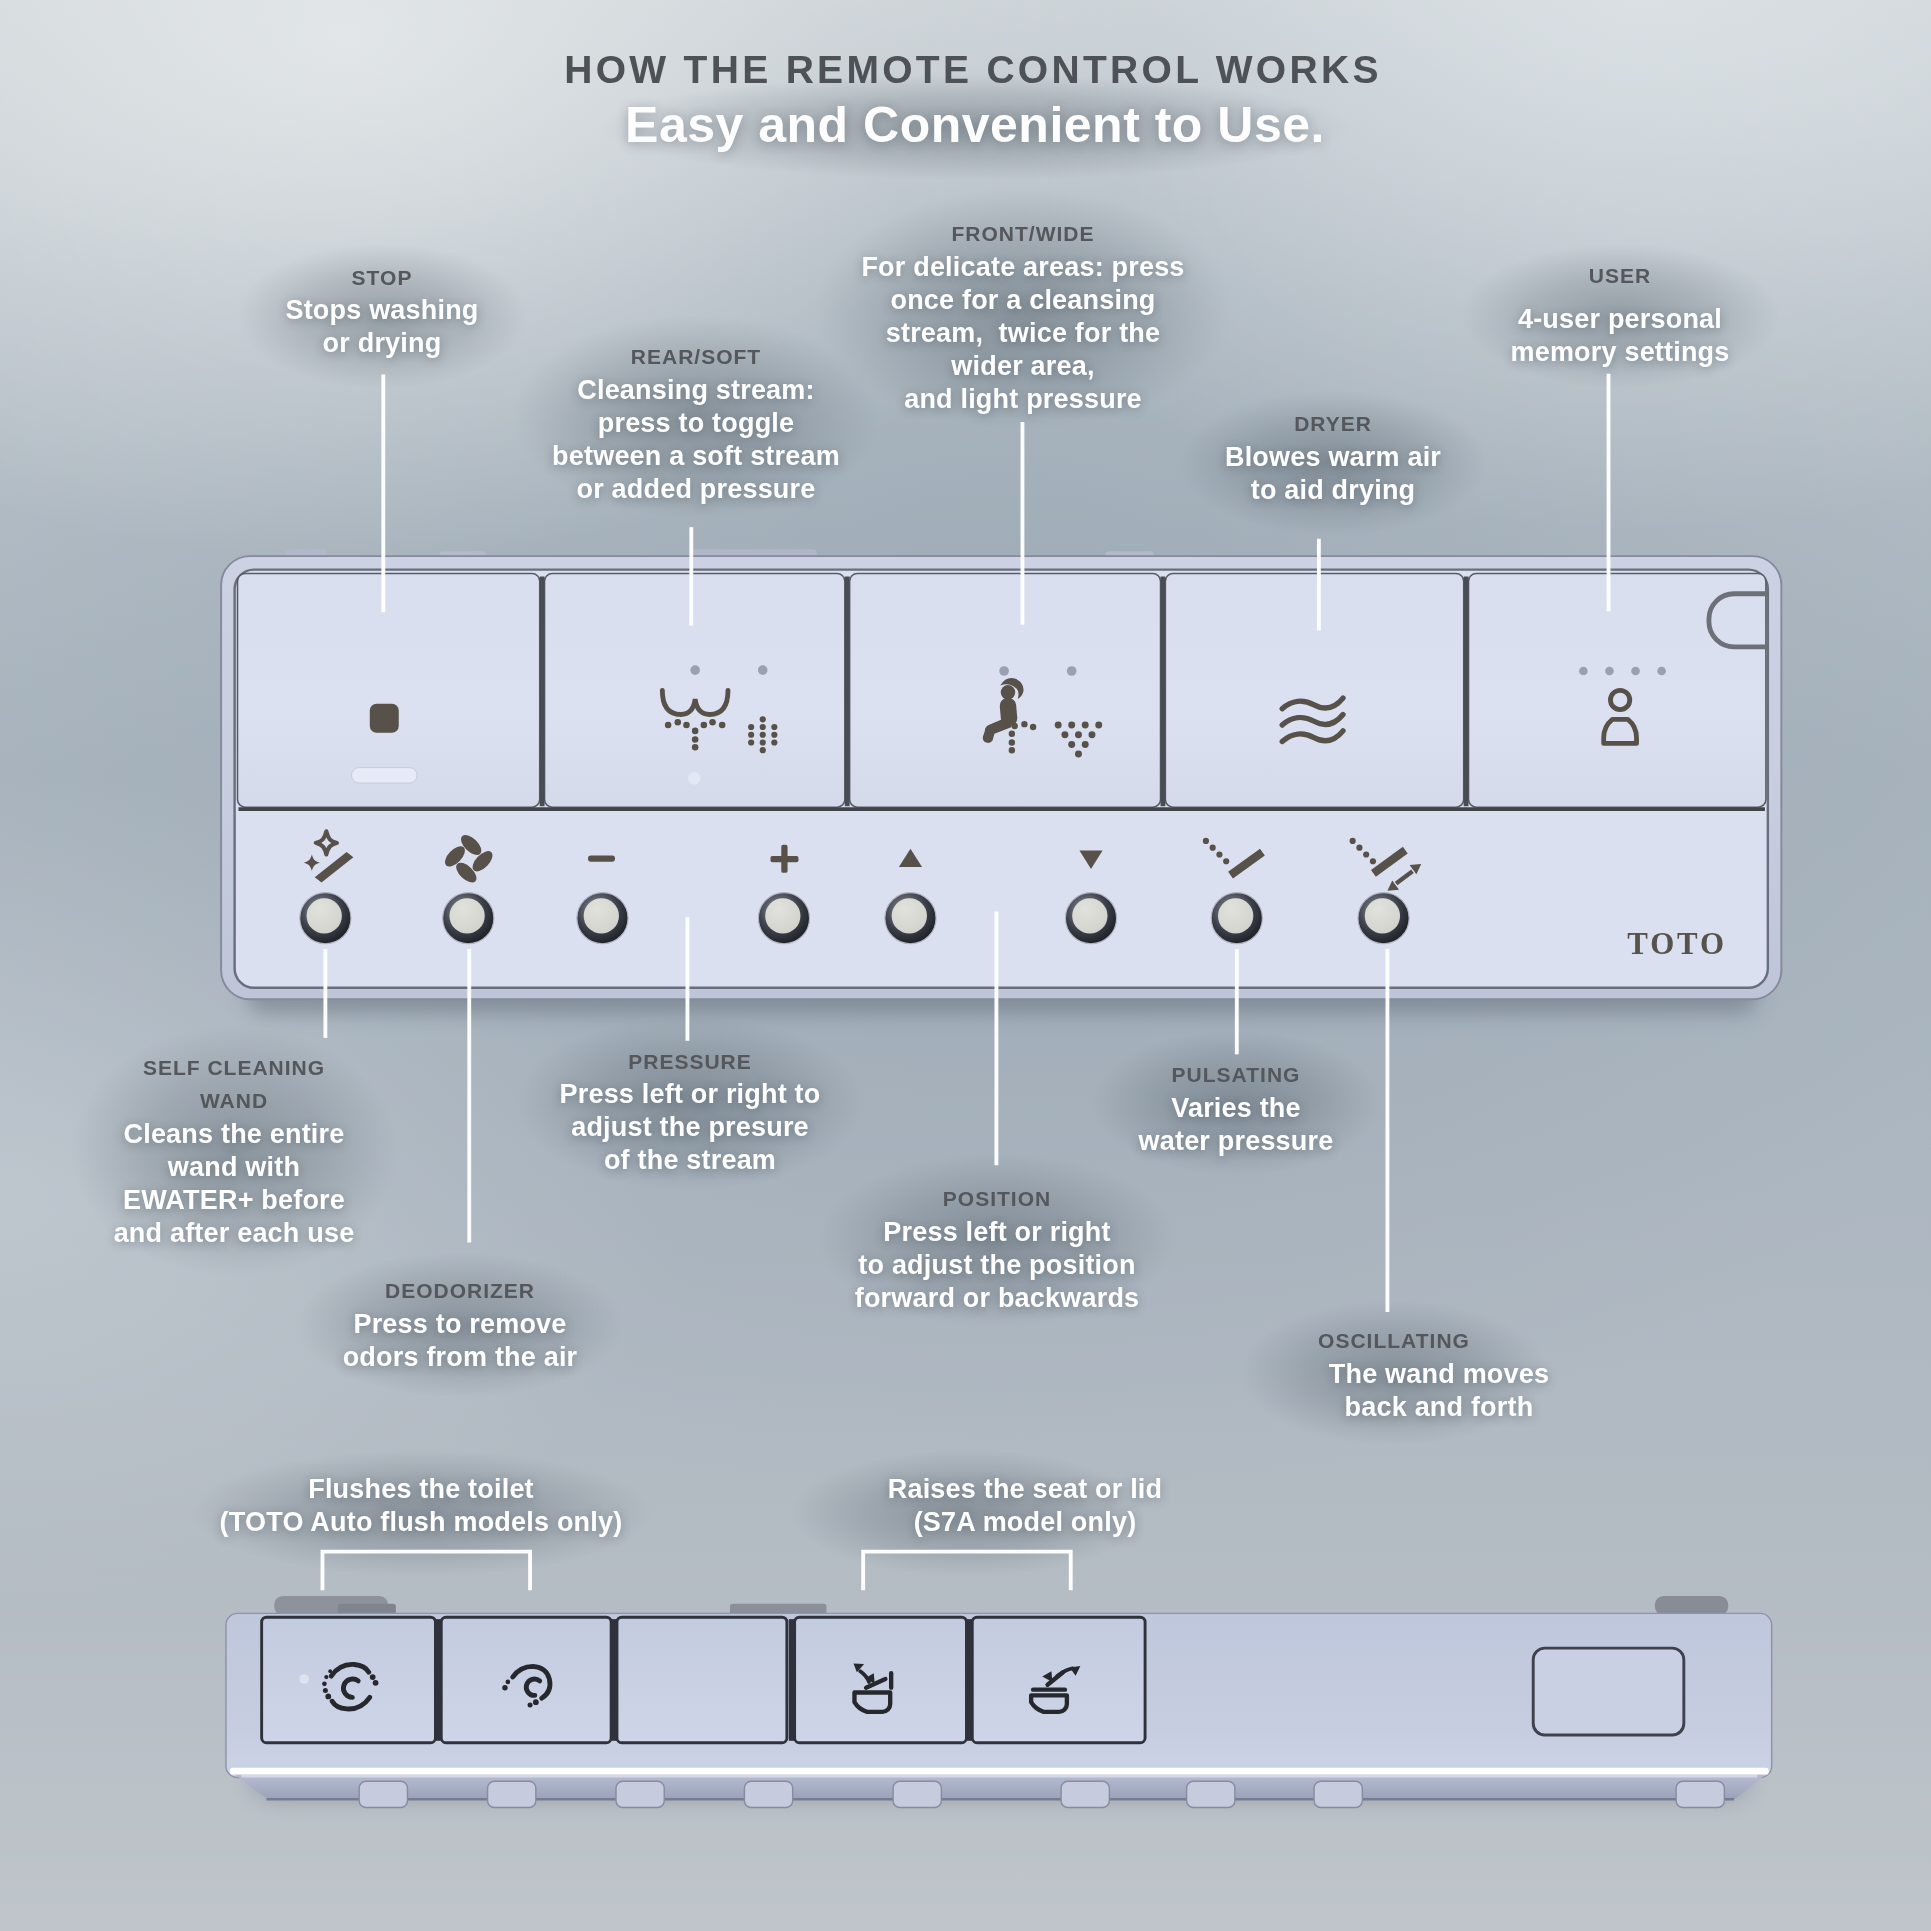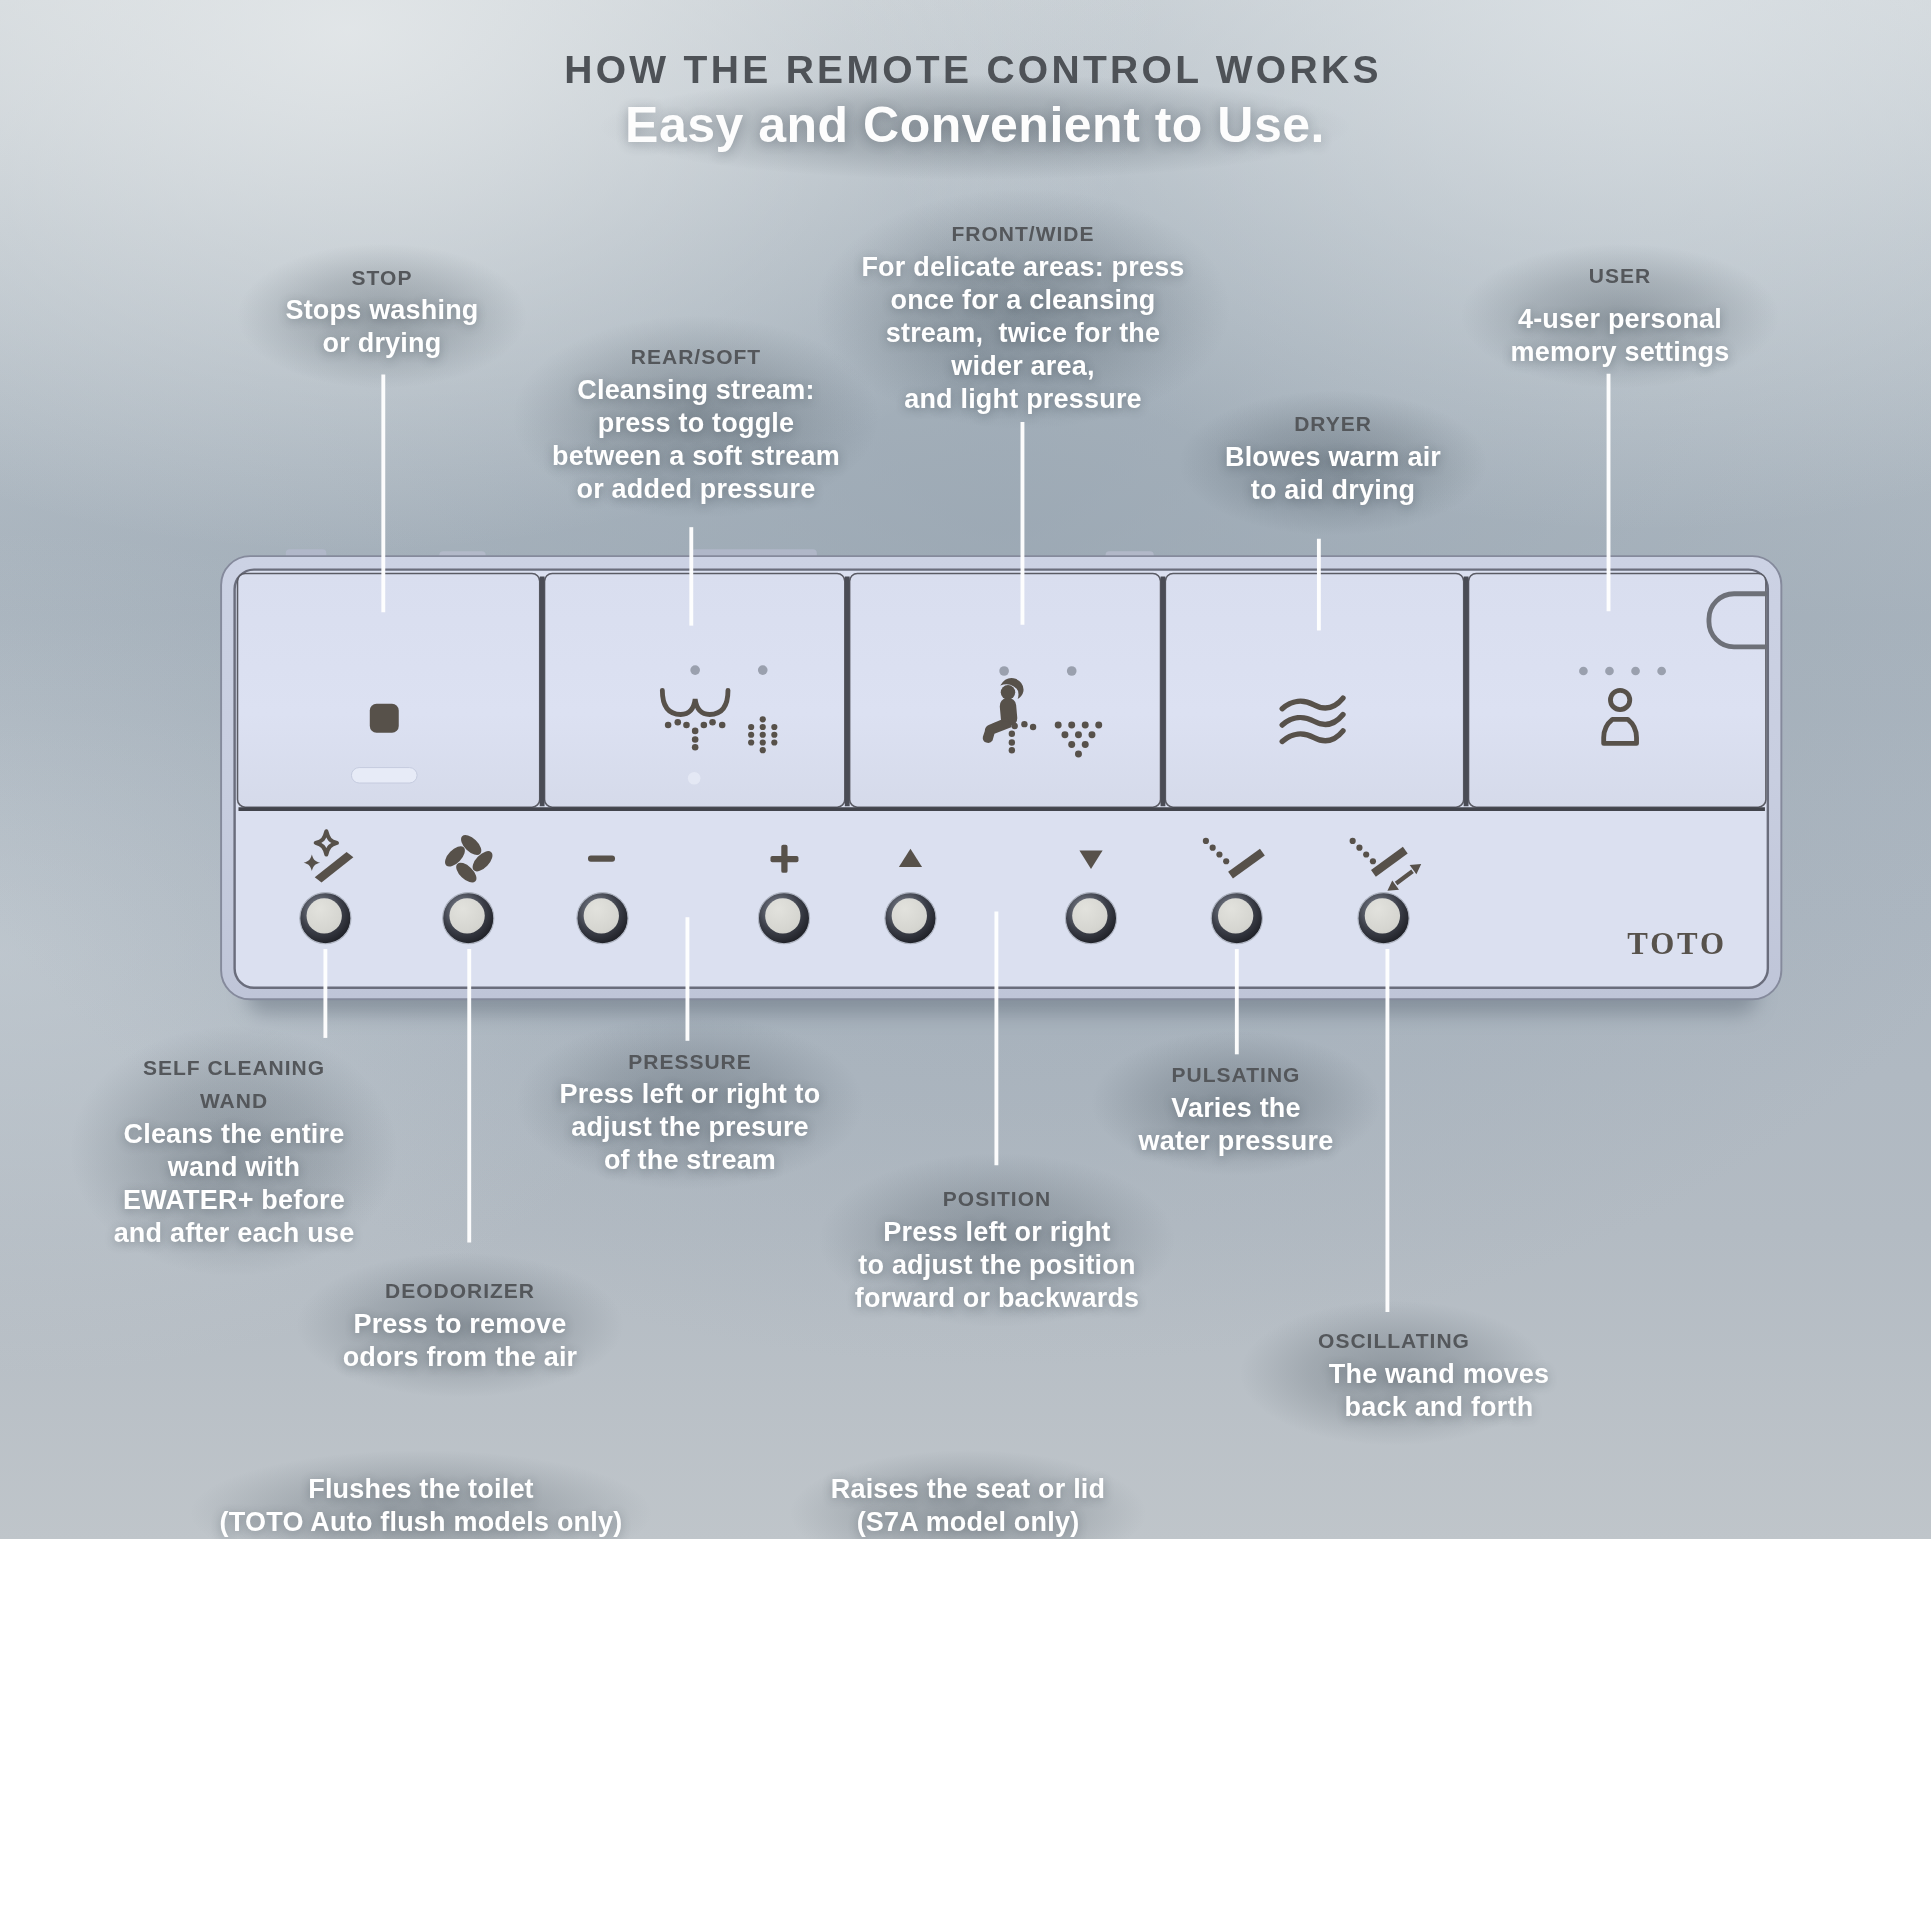--- a/index.html
+++ b/index.html
@@ -1,16 +1,16 @@
 <!DOCTYPE html>
 <html><head>
 <meta charset="utf-8">
 <style>
   html,body{margin:0;padding:0;}
-  #page{position:relative;width:1931px;height:1539px;overflow:hidden;
+  #page{position:relative;width:1931px;height:1931px;overflow:hidden;
     font-family:"Liberation Sans", sans-serif;
     background:
       radial-gradient(1352px 869px at 18% 2%, rgba(228,232,234,.9) 0%, rgba(228,232,234,0) 60%),
       radial-gradient(1448px 966px at 85% 0%, rgba(220,226,230,.85) 0%, rgba(220,226,230,0) 55%),
       radial-gradient(1641px 1207px at 52% 34%, rgba(146,160,173,.6) 0%, rgba(146,160,173,0) 70%),
       radial-gradient(1255px 772px at 0% 62%, rgba(205,212,217,.5) 0%, rgba(205,212,217,0) 55%),
       linear-gradient(180deg, #cdd3d7 0%, #bac3ca 15%, #a9b4be 40%, #adb7c1 60%, #b3bbc3 80%, #bfc5ca 100%);
   }
   .t{position:absolute;text-align:center;transform:translateX(-50%);white-space:nowrap;}
   .hd{color:#54575b;font-weight:700;letter-spacing:1px;font-size:21px;line-height:33px;}
@@ -68,21 +68,21 @@
   <div class="t hd" style="left:997px;top:1182px;">POSITION</div>
   <div class="t bd" style="left:997px;top:1216px;">Press left or right<br>to adjust the position<br>forward or backwards</div>
 
   <div class="t hd" style="left:1236px;top:1058px;">PULSATING</div>
   <div class="t bd" style="left:1236px;top:1092px;">Varies the<br>water pressure</div>
 
   <div class="t hd" style="left:1394px;top:1324px;">OSCILLATING</div>
   <div class="t bd" style="left:1394px;top:1358px;margin-left:45px;">The wand moves<br>back and forth</div>
 
   <div class="t bd" style="left:421px;top:1473px;">Flushes the toilet<br>(TOTO Auto flush models only)</div>
-  <div class="t bd" style="left:968px;top:1473px;">Raises the seat or lid<br>(S7A model only)</div>
+  <div class="t bd" style="left:1025px;top:1473px;">Raises the seat or lid<br>(S7A model only)</div>
 
   <svg width="1931" height="1931" viewBox="0 0 2000 2000" style="position:absolute;left:0;top:0;" xmlns="http://www.w3.org/2000/svg">
     <defs>
       <linearGradient id="bodyg" x1="0" y1="0" x2="0" y2="1">
         <stop offset="0" stop-color="#ccd2e4"></stop>
           <stop offset=".5" stop-color="#c8cee0"></stop>
           <stop offset="1" stop-color="#bfc5d8"></stop>
       </linearGradient>
       <linearGradient id="faceg" x1="0" y1="0" x2="0" y2="1">
         <stop offset="0" stop-color="#d9deef"></stop>

